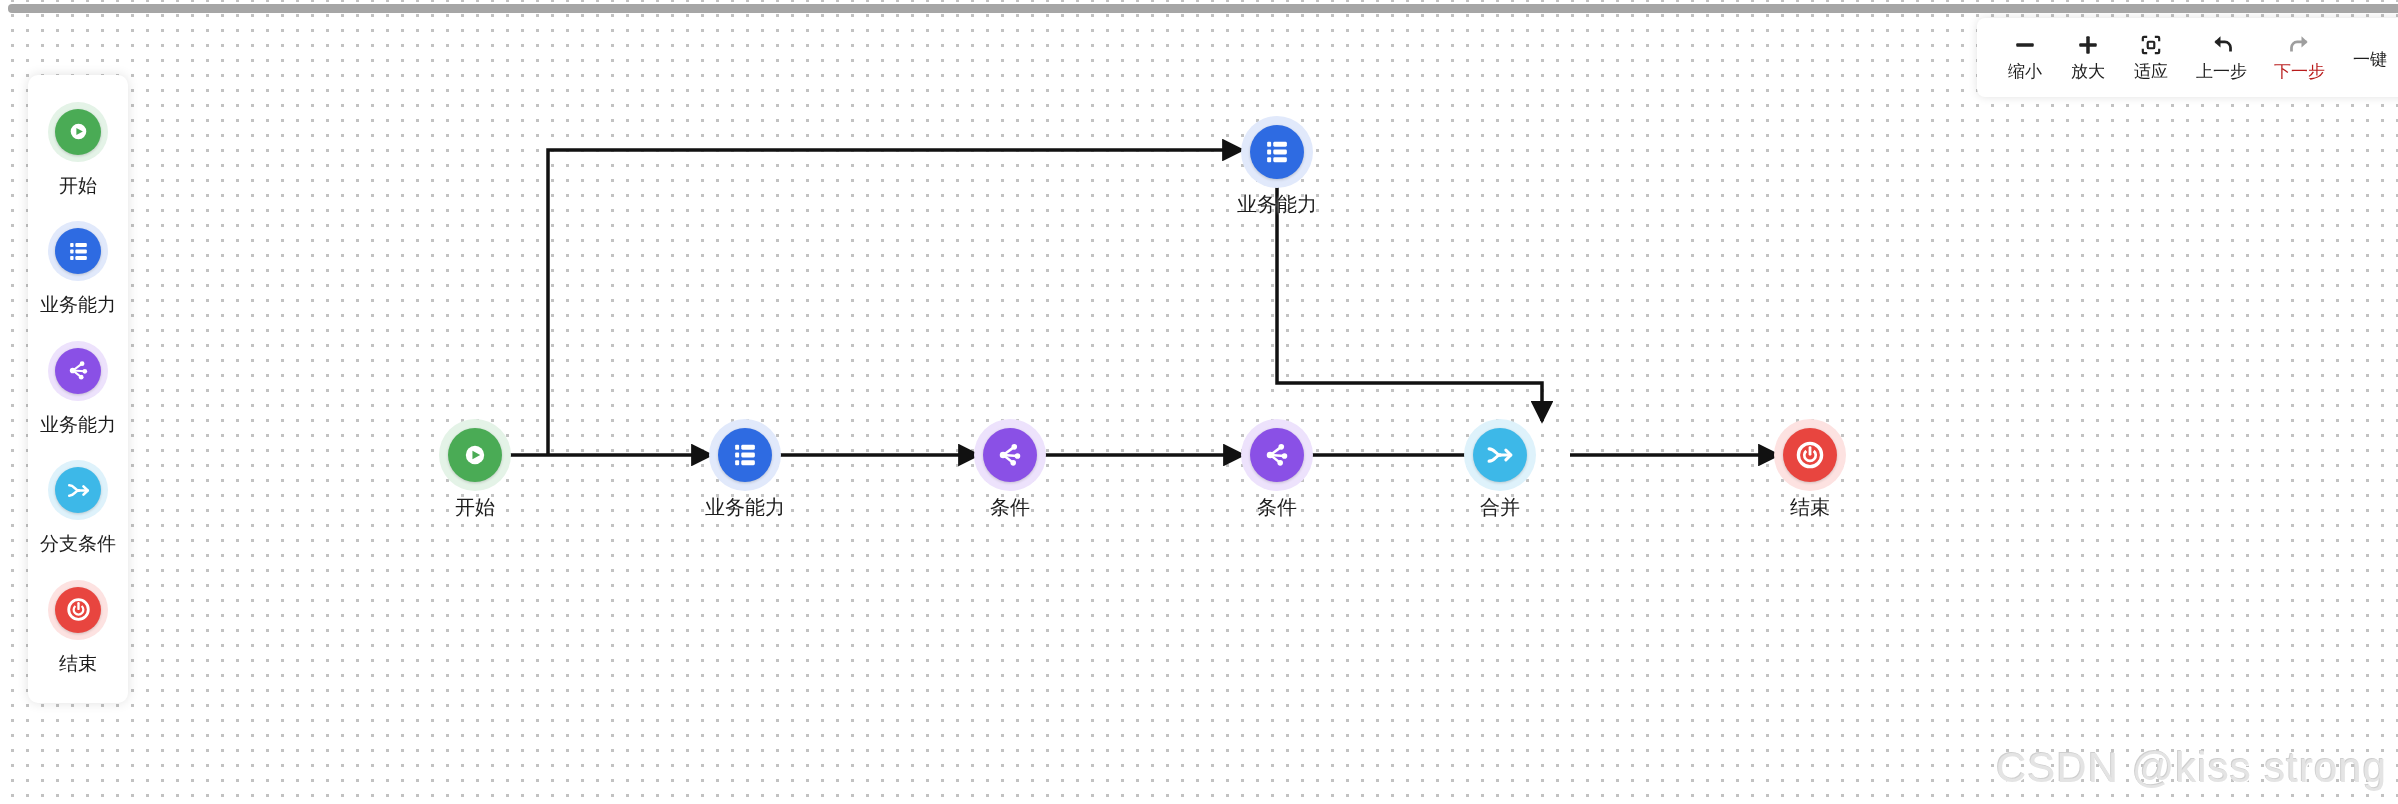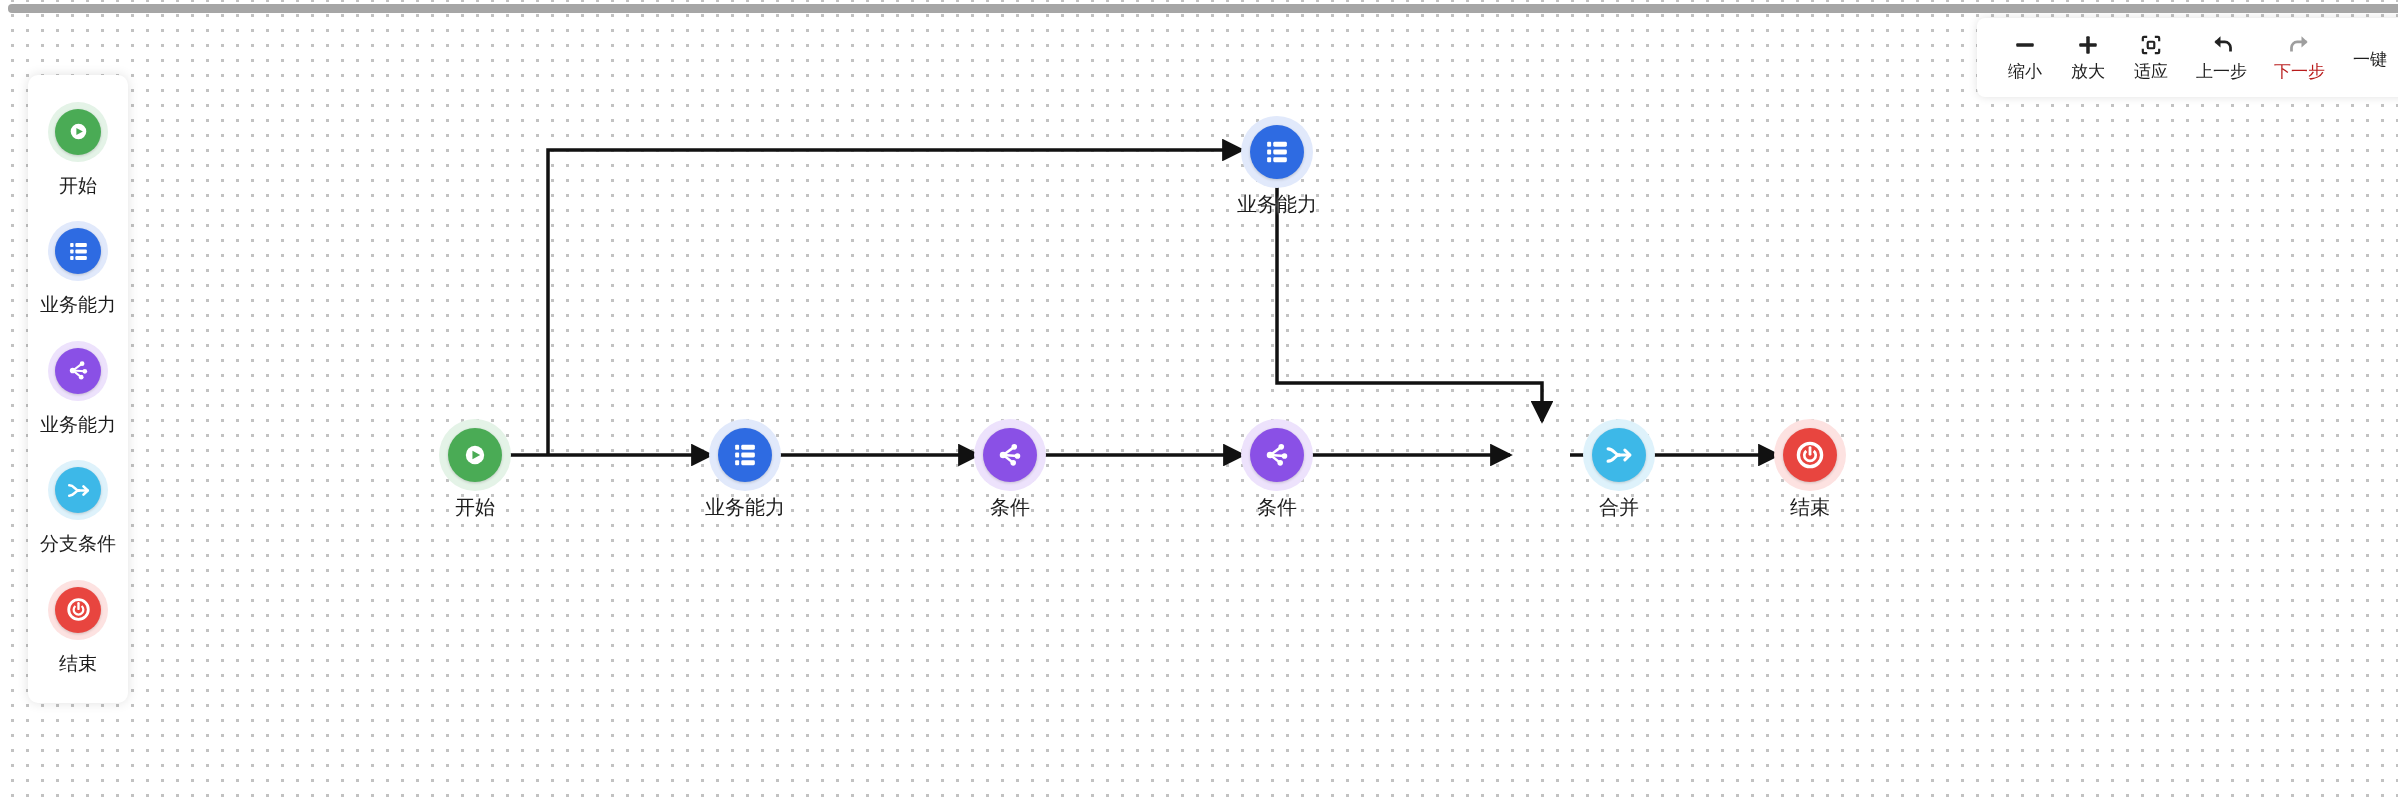--- a/index.html
+++ b/index.html
@@ -166,21 +166,21 @@
                   <circle cx="17.6" cy="12.7" r="2.1"></circle>
                   <circle cx="14.4" cy="17.9" r="2.1"></circle>
                 </g>
               </svg>
             </span>
           </div>
       </div>
       <div class="nlabel">条件</div>
     </div>
 
-    <div class="node t-merge" style="left:1619px; top:455px;">
+    <div class="node t-merge" style="left:1500px; top:455px;">
       <div class="halo">
         <div class="circle">
             <span>
               <svg viewBox="0 0 24 24">
                 <g stroke="#fff" stroke-width="2.3" fill="none" stroke-linecap="round" stroke-linejoin="round">
                   <path d="M3.8 7.4 C8.4 7.4 8.8 12 12.2 12"></path>
                   <path d="M3.8 16.6 C8.4 16.6 8.8 12 12.2 12"></path>
                   <path d="M12.2 12 H20"></path>
                   <path d="M16.4 8.3 L20.2 12 L16.4 15.7"></path>
                 </g>
@@ -366,14 +366,15 @@
           </svg>
         </span>
       <div class="tlabel">下一步</div>
     </div>
     <div class="titem">
       <span></span>
       <div class="tlabel">一键</div>
     </div>
   </div>
 
+  <div class="watermark">CSDN @kiss strong</div>
 
 </div>
 
 </body></html>

